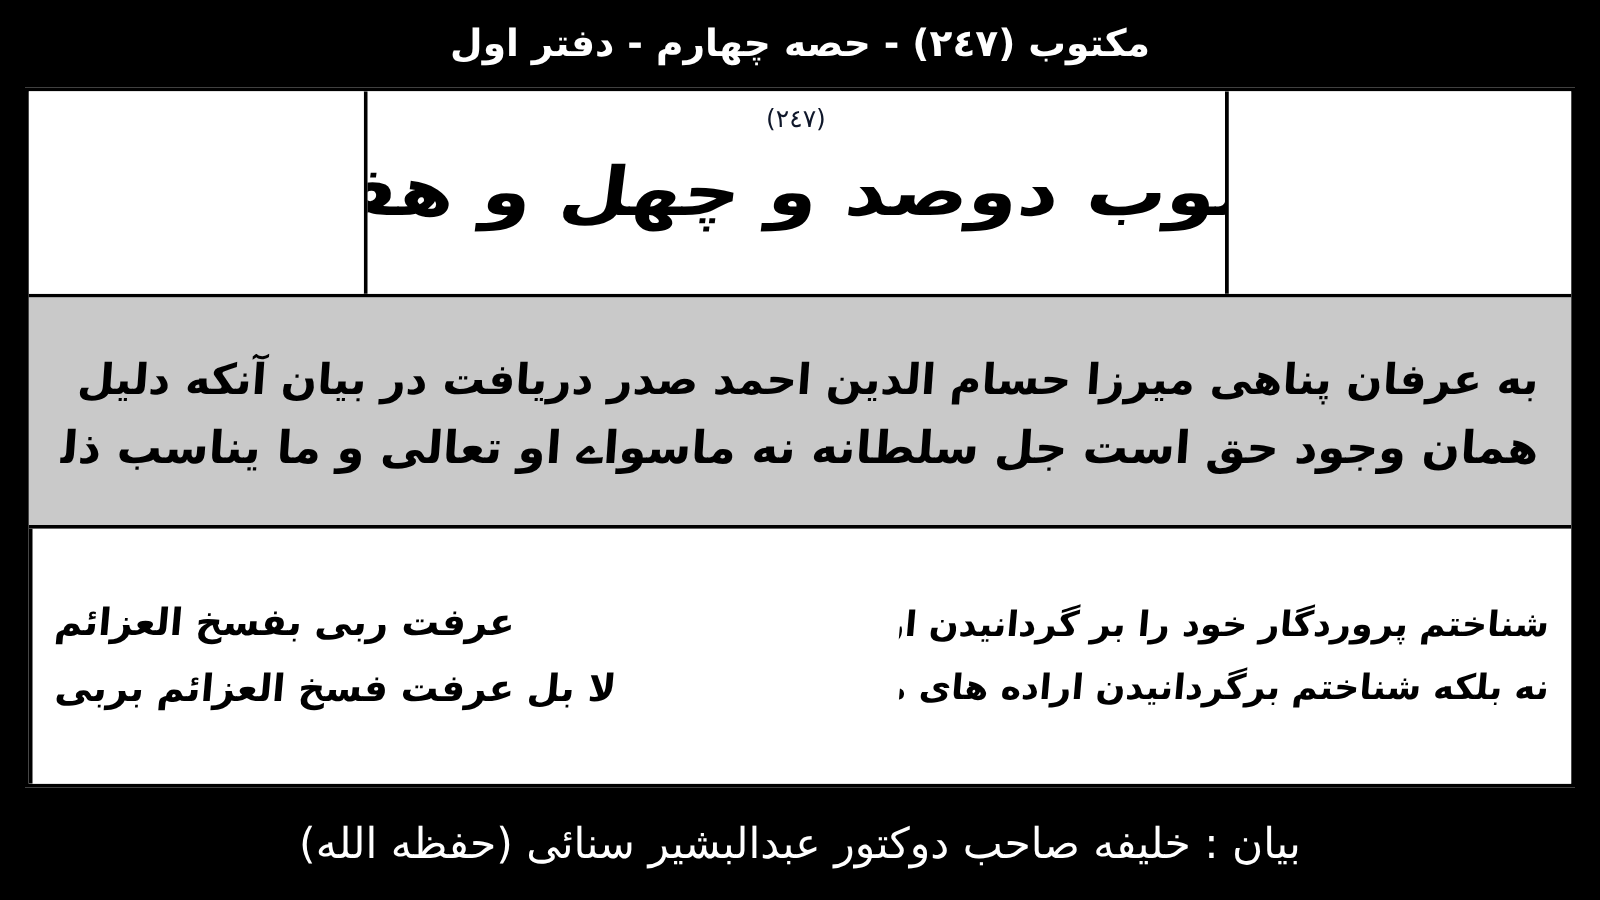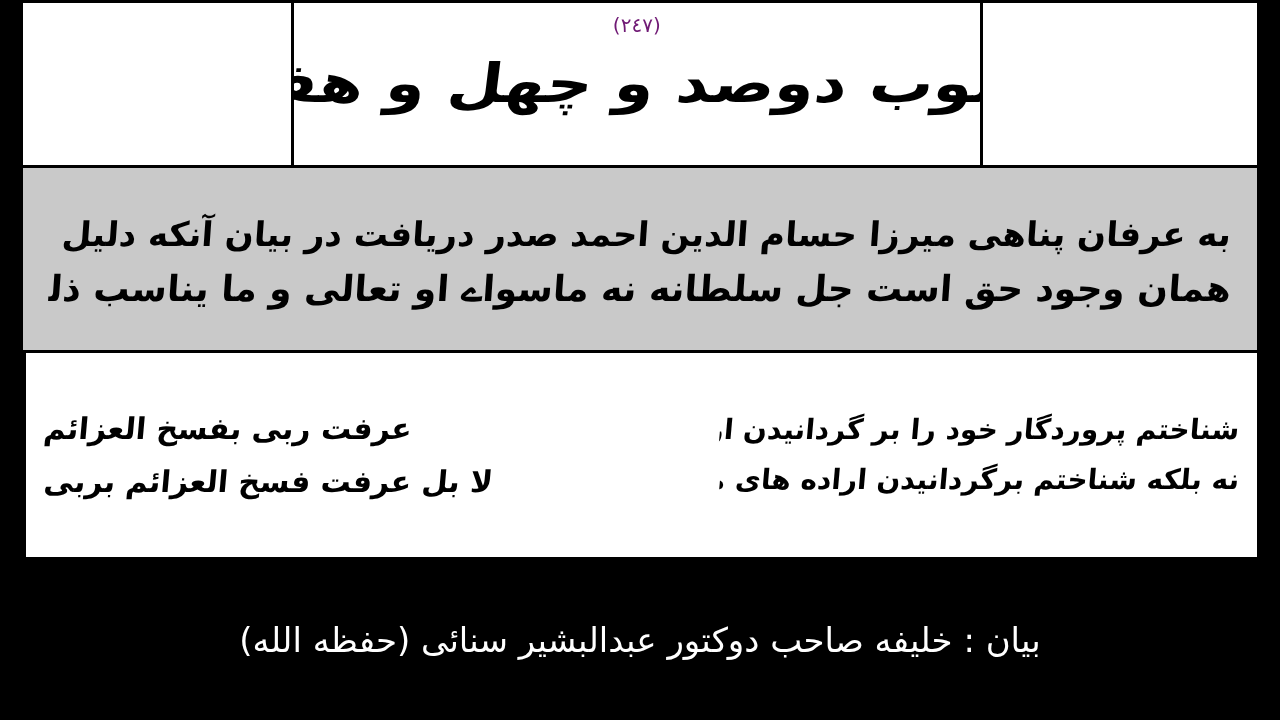--- a/index.html
+++ b/index.html
@@ -93,21 +93,21 @@
     transform: scaleX(1.18) skewX(-6deg);
     font-family: "DejaVu Sans", sans-serif;
     line-height: 1.1;
   }
   .heading-superscript {
     position: absolute;
     top: 10px;
     left: 50%;
     transform: translateX(-50%);
     font-size: 20px;
-    color: #701a75;
+    color: #0f172a;
     direction: rtl;
     font-family: "DejaVu Sans", sans-serif;
   }
 
   
   .scan-row-highlight {
     background: #c9c9c9;
     width: 100%;
     height: 185px;
     box-sizing: border-box;
@@ -186,20 +186,23 @@
     text-align: center;
     white-space: nowrap;
     font-family: "DejaVu Sans", sans-serif;
   }
 </style>
 </head>
 <body>
 
 <div class="screen">
 
+  <div class="header-bar">
+    <div class="header-title">مكتوب (٢٤٧) - حصه چهارم - دفتر اول</div>
+  </div>
 
   <div class="page-scan">
 
     <div class="scan-row-heading">
       <div class="cell cell-side-right"></div>
       <div class="cell cell-center">
         <span class="heading-superscript">(٢٤٧)</span>
         <span class="heading-calligraphy">مكتوب دوصد و چهل و هفتم</span>
       </div>
       <div class="cell cell-side-left"></div>

